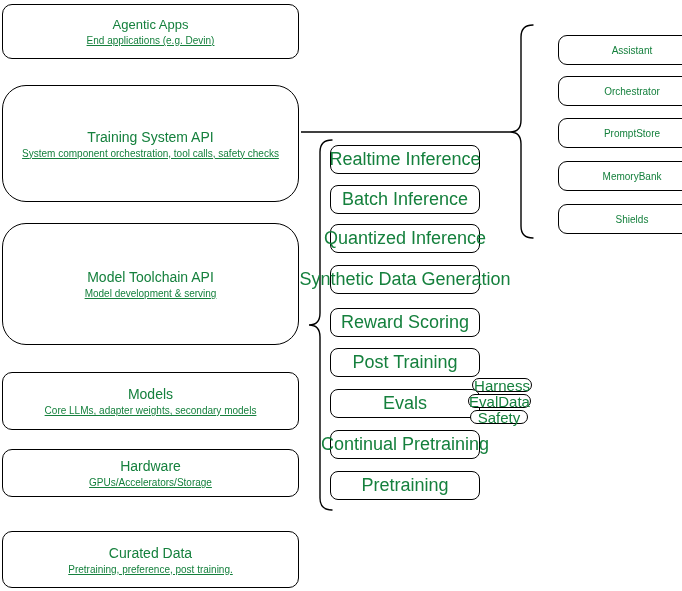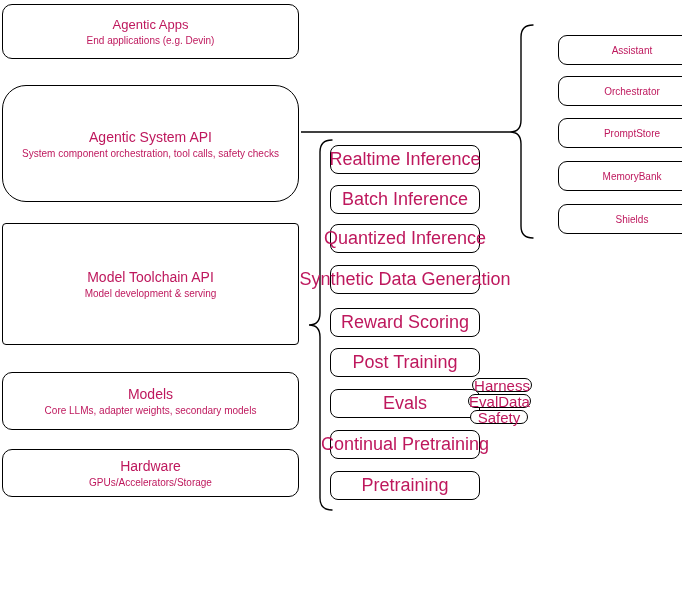--- a/index.html
+++ b/index.html
@@ -1,30 +1,30 @@
 <!DOCTYPE html>
 <html><head>
 <meta charset="utf-8">
 <style>
   html,body { margin:0; padding:0; background:#ffffff; }
   .canvas {
     position:relative; width:682px; height:591px; background:#ffffff;
-    font-family:"Liberation Sans", sans-serif; color:#be185d; overflow:hidden;
+    font-family:"Liberation Sans", sans-serif; color:#15803d; overflow:hidden;
   }
   .links { position:absolute; left:0; top:0; width:682px; height:591px; }
   .node {
     position:absolute; box-sizing:border-box; background:#fff;
     border:1.5px solid #000; display:flex; flex-direction:column;
     align-items:center; justify-content:center; text-align:center;
     white-space:nowrap;
   }
   .left  { left:2px; width:297px; }
   .title    { font-size:14px; margin-bottom:3px; }
   .title-sm { font-size:13px; margin-bottom:3px; }
-  .subtitle { font-size:10px; }
+  .subtitle { font-size:10px;text-decoration:underline; }
   .mid   { left:330px; width:150px; height:29px; border-radius:8px; font-size:18px; }
   .right { left:558px; width:148px; height:30px; border-radius:9px; font-size:10px; }
   .pill  {
     position:absolute; box-sizing:border-box; background:#fff;
     border:1.3px solid #000; border-radius:7px; height:14px;
     display:flex; align-items:center; justify-content:center;
     font-size:15px; white-space:nowrap;
   }
 </style>
 </head>
@@ -37,39 +37,43 @@
     <path d="M533 25 Q521 25 521 37 L521 120 Q521 132 510 132 Q521 132 521 144 L521 226 Q521 238 533 238" fill="none" stroke="#000" stroke-width="1.4" stroke-linecap="round"></path>
     <path d="M332 140 Q320 140 320 152 L320 313 Q320 325 309 325 Q320 325 320 337 L320 498 Q320 510 332 510" fill="none" stroke="#000" stroke-width="1.4" stroke-linecap="round"></path>
   </svg>
 
   <div class="node left" style="top:4px; height:55px; border-radius:10px">
     <div class="title-sm">Agentic Apps</div>
     <div class="subtitle">End applications (e.g. Devin)</div>
   </div>
 
   <div class="node left" style="top:85px; height:117px; border-radius:24px">
-    <div class="title">Agentic System API</div>
+    <div class="title">Training System API</div>
     <div class="subtitle">System component orchestration, tool calls, safety checks</div>
   </div>
 
-  <div class="node left" style="top:223px; height:122px; border-radius:4px">
+  <div class="node left" style="top:223px; height:122px; border-radius:24px">
     <div class="title">Model Toolchain API</div>
     <div class="subtitle">Model development &amp; serving</div>
   </div>
 
   <div class="node left" style="top:372px; height:58px; border-radius:10px">
     <div class="title">Models</div>
     <div class="subtitle">Core LLMs, adapter weights, secondary models</div>
   </div>
 
   <div class="node left" style="top:449px; height:48px; border-radius:10px">
     <div class="title">Hardware</div>
     <div class="subtitle">GPUs/Accelerators/Storage</div>
   </div>
 
+  <div class="node left" style="top:531px; height:57px; border-radius:10px">
+    <div class="title">Curated Data</div>
+    <div class="subtitle">Pretraining, preference, post training.</div>
+  </div>
 
   <div class="node mid" style="top:145px">Realtime Inference</div>
   <div class="node mid" style="top:185px">Batch Inference</div>
   <div class="node mid" style="top:224px">Quantized Inference</div>
   <div class="node mid" style="top:265px">Synthetic Data Generation</div>
   <div class="node mid" style="top:308px">Reward Scoring</div>
   <div class="node mid" style="top:348px">Post Training</div>
   <div class="node mid" style="top:389px">Evals</div>
   <div class="node mid" style="top:430px">Continual Pretraining</div>
   <div class="node mid" style="top:471px">Pretraining</div>

